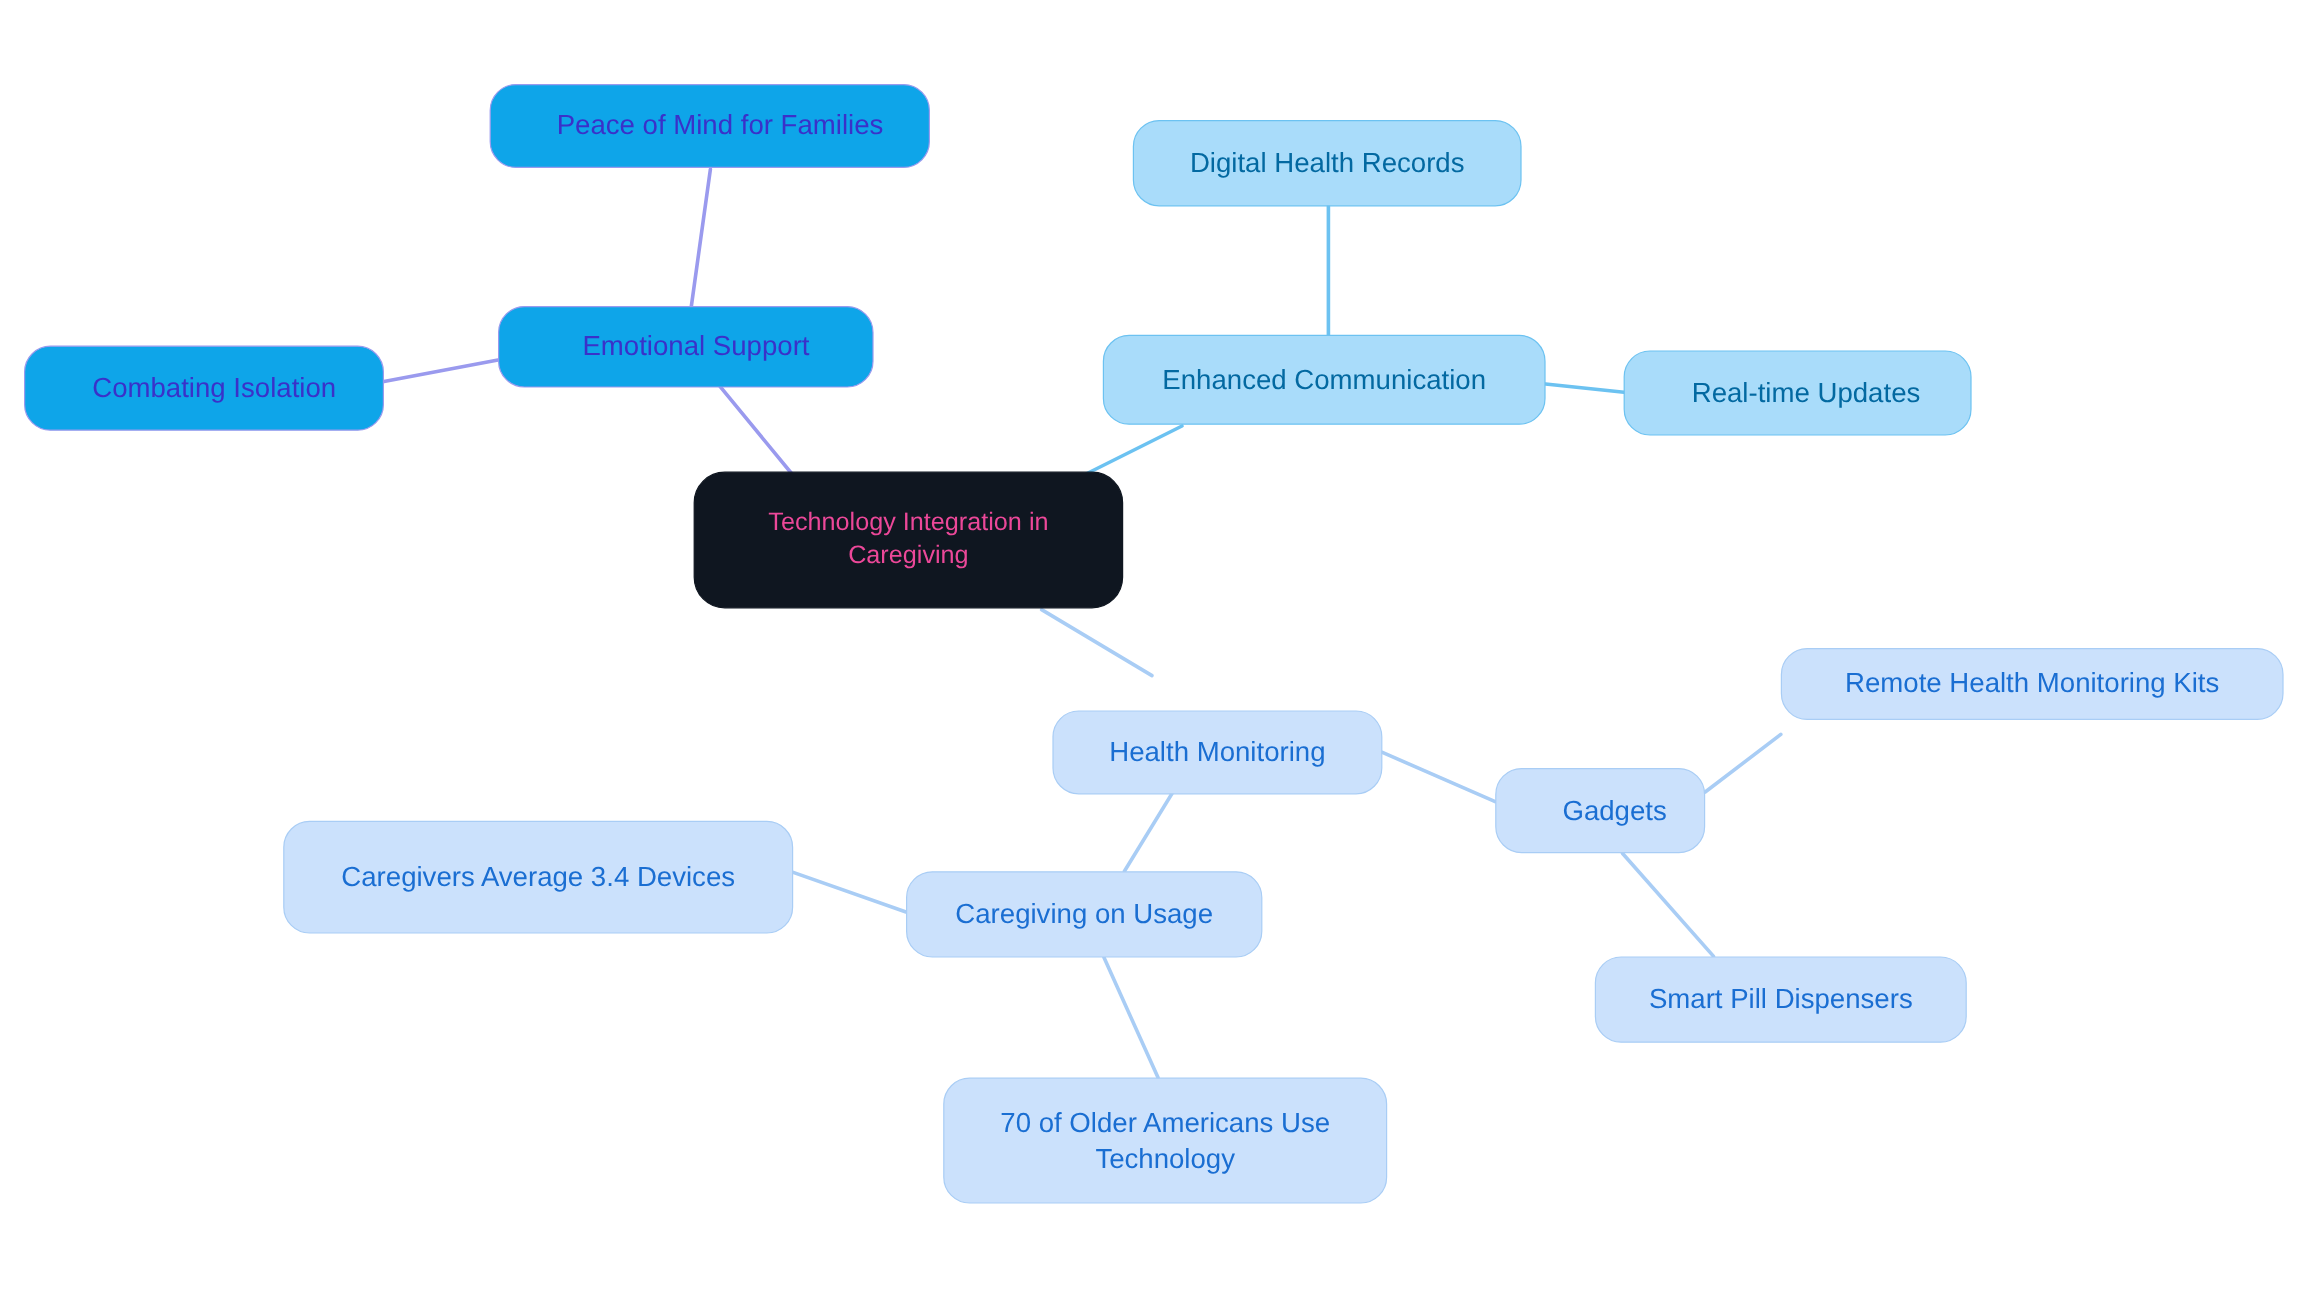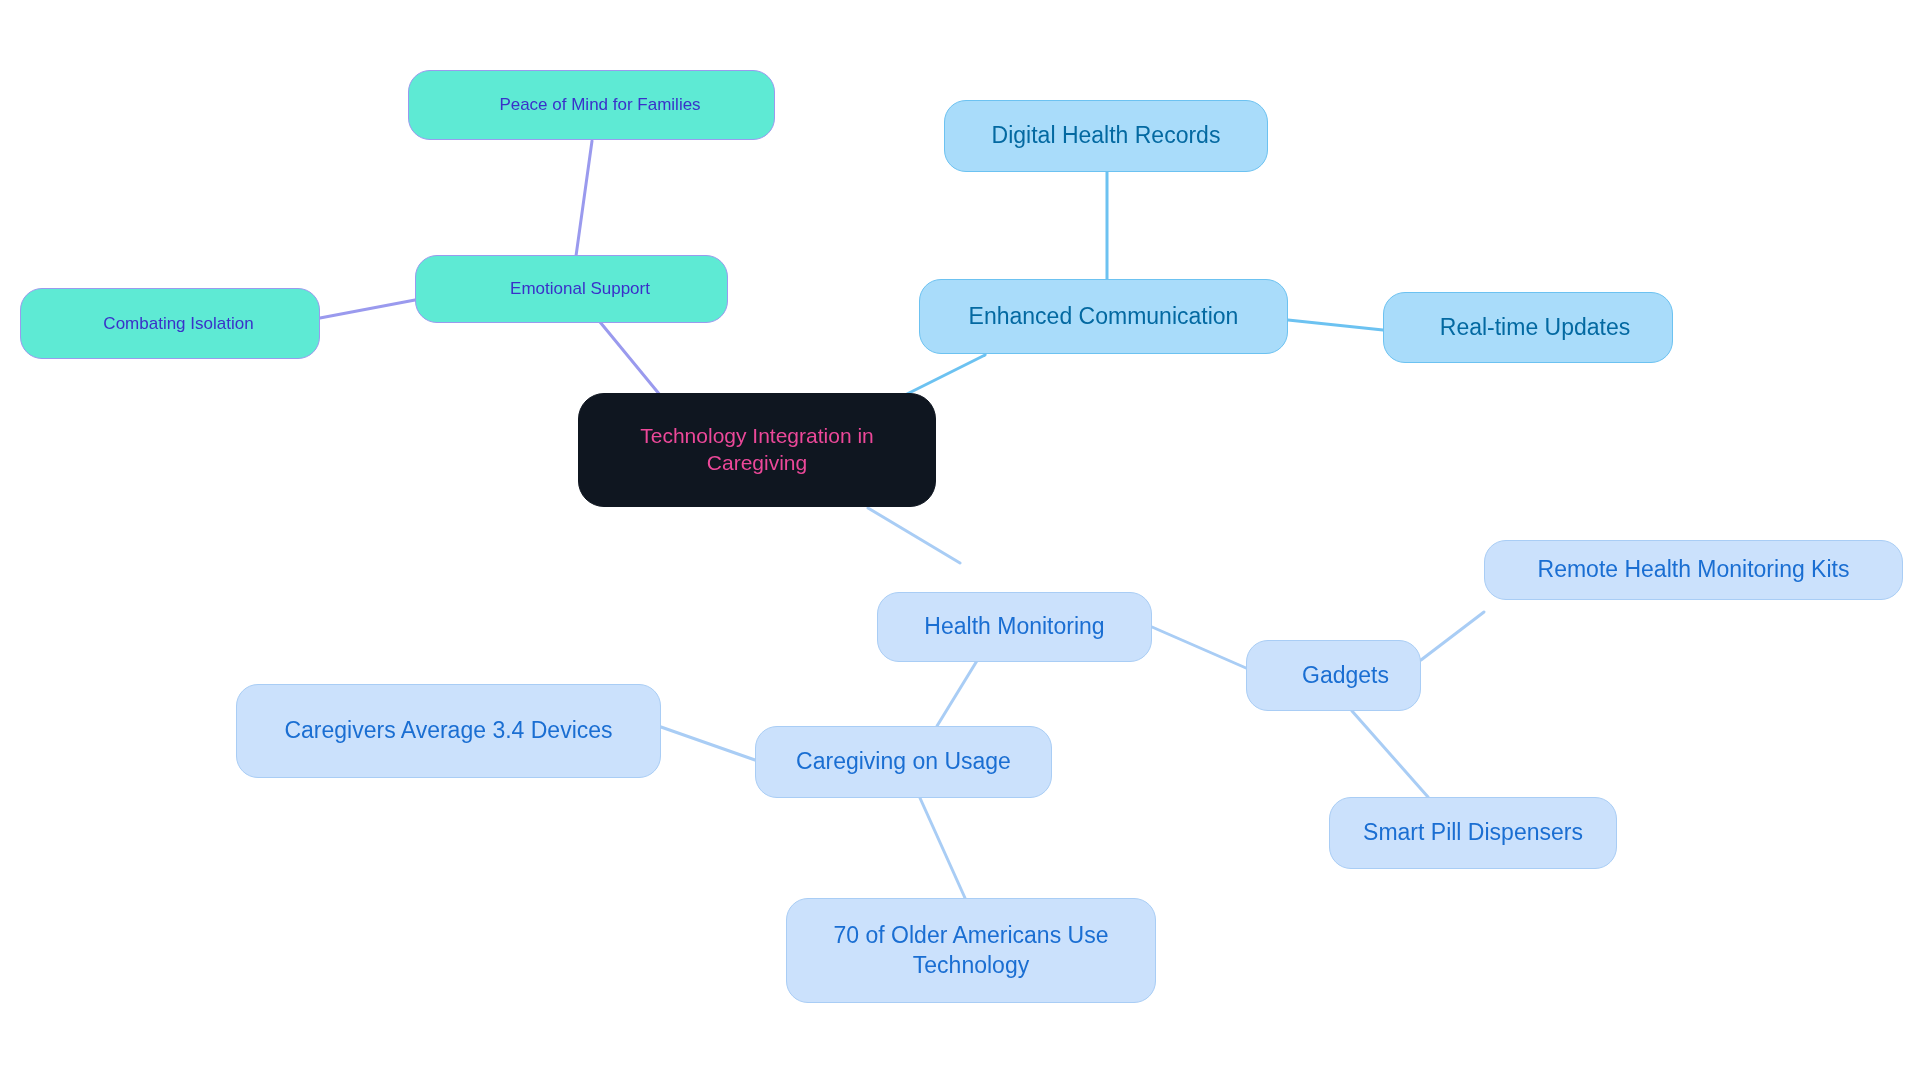--- a/index.html
+++ b/index.html
@@ -45,24 +45,24 @@
   
   .node.root {
     background: #0f1620;
     border-color: #0f1620;
     color: #ec4899;
     font-size: 21px;
     border-radius: 26px;
   }
   
   .node.purple {
-    background: #5eead4;
+    background: #0ea5e9;
     border-color: #9a9aee;
     color: #3a31c9;
-    font-size: 17px;
+    font-size: 23px;
     padding-left: 27px;
   }
   
   .node.sky {
     background: #a9dcfa;
     border-color: #6cc2f1;
     color: #0369a1;
     font-size: 23px;
   }
   
@@ -93,23 +93,23 @@
       <line x1="920" y1="798" x2="965" y2="898" stroke="#a9cdf5" stroke-width="3" stroke-linecap="round"></line>
     </svg>
   <div id="node-layer">
       <div class="node root" style="left: 578px; top: 393px; width: 358px; height: 114px;">Technology Integration in
 Caregiving</div>
       <div class="node purple" style="left: 415px; top: 255px; width: 313px; height: 68px;">Emotional Support</div>
       <div class="node purple" style="left: 408px; top: 70px; width: 367px; height: 70px;">Peace of Mind for Families</div>
       <div class="node purple" style="left: 20px; top: 288px; width: 300px; height: 71px;">Combating Isolation</div>
       <div class="node sky" style="left: 919px; top: 279px; width: 369px; height: 75px;">Enhanced Communication</div>
       <div class="node sky" style="left: 944px; top: 100px; width: 324px; height: 72px;">Digital Health Records</div>
-      <div class="node sky" style="left: 1383px; top: 292px; width: 290px; height: 71px; padding-left: 24px;">Real-time Updates</div>
+      <div class="node sky" style="left: 1353px; top: 292px; width: 290px; height: 71px; padding-left: 24px;">Real-time Updates</div>
       <div class="node pale" style="left: 877px; top: 546px; width: 275px; height: 70px; margin-top: 46px;">Health Monitoring</div>
       <div class="node pale" style="left: 1246px; top: 640px; width: 175px; height: 71px; padding-left: 34px;">Gadgets</div>
       <div class="node pale" style="left: 1484px; top: 540px; width: 419px; height: 60px;">Remote Health Monitoring Kits</div>
-      <div class="node pale" style="left: 1329px; top: 797px; width: 288px; height: 72px;">Smart Pill Dispensers</div>
+      <div class="node pale" style="left: 1329px; top: 797px; width: 310px; height: 72px;">Smart Pill Dispensers</div>
       <div class="node pale" style="left: 755px; top: 726px; width: 297px; height: 72px;">Caregiving on Usage</div>
       <div class="node pale" style="left: 236px; top: 684px; width: 425px; height: 94px;">Caregivers Average 3.4 Devices</div>
       <div class="node pale" style="left: 786px; top: 898px; width: 370px; height: 105px;">70 of Older Americans Use
 Technology</div>
     </div>
 </div>
 
 </body></html>

